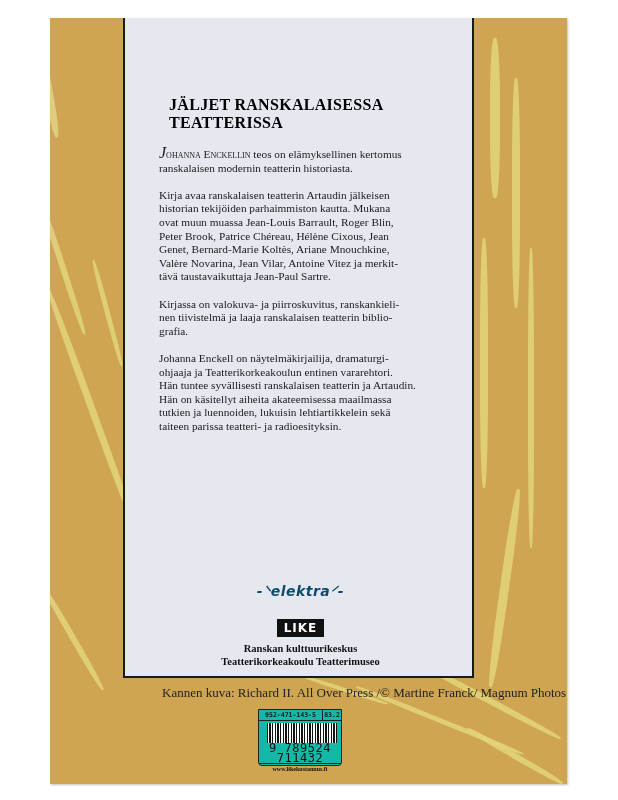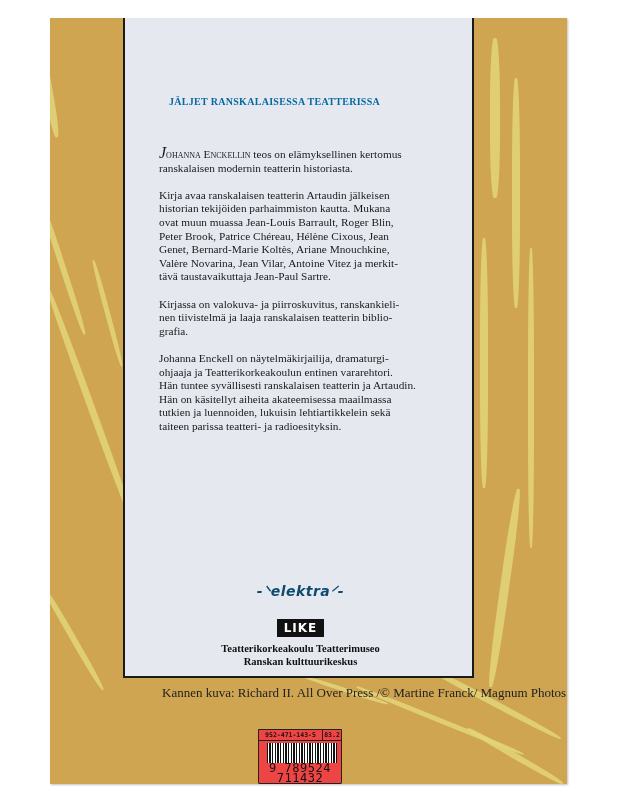--- a/index.html
+++ b/index.html
@@ -28,21 +28,21 @@
   .title {
     position: absolute; left: 22px; top: 50px;
     font-family: "Liberation Serif", serif;
     font-size: 16px; letter-spacing: 1.5px; color: #111;
     font-variant: small-caps;
   }
   .title .big { font-size: 26px; font-style: italic; font-family: "DejaVu Serif", serif; letter-spacing: 0; }
   .subtitle {
     position: absolute; left: 44px; top: 78px;
     font-family: "Liberation Serif", serif;
-    font-size: 10px; font-weight: bold; letter-spacing: 0.3px; color: #0369a1;
+    font-size: 16px; font-weight: bold; letter-spacing: 0.3px; color: #000000;
   }
   .body-text {
     position: absolute; left: 34px; top: 128px; width: 315px;
     font-family: "Liberation Serif", serif;
     font-size: 11.3px; line-height: 13.6px; color: #1a1a1a;
   }
   .body-text p { margin: 0 0 13.6px 0; white-space: pre-line; }
   .body-text .smallcaps { font-variant: small-caps; }
   .body-text .dropcap { font-style: italic; font-size: 16px; }
   .logos {
@@ -63,22 +63,22 @@
     font-family: "Liberation Serif", serif; font-weight: bold; font-size: 10.5px;
     line-height: 13px; color: #111;
   }
   .credit {
     position: absolute; left: 112px; top: 667px;
     font-family: "Liberation Serif", serif; font-size: 13px; color: #222;
     white-space: nowrap;
   }
   .barcode-box {
     position: absolute; left: 208px; top: 691px; width: 82px; height: 55px;
-    background: #ef4444; border: 1px solid #222; border-radius: 0 0 4px 4px;
-    font-family: "DejaVu Sans Mono", monospace; color: #111; margin-top: 20px;
+    background: #14b8a6; border: 1px solid #222; border-radius: 0 0 4px 4px;
+    font-family: "DejaVu Sans Mono", monospace; color: #111;
   }
   .bc-top { display: flex; border-bottom: 1px solid #222; font-size: 6.5px; font-weight: bold; height: 10px; line-height: 10px; }
   .bc-isbn { flex: 1; text-align: center; border-right: 1px solid #222; }
   .bc-cls { width: 18px; text-align: center; }
   .bc-bars {
     height: 20px; margin: 2px 4px 0 8px;
     background: repeating-linear-gradient(90deg,#111 0 1px,#fff 1px 2px,#111 2px 4px,#fff 4px 5px,#111 5px 6px,#fff 6px 8px);
   }
   .bc-num { font-size: 12px; text-align: center; letter-spacing: 0.5px; line-height: 10px; }
   .bc-url { font-size: 6px; text-align: center; border-top: 1px solid #222; line-height: 10px; font-family: "Liberation Serif", serif; font-weight: bold; }
@@ -126,22 +126,22 @@
 tutkien ja luennoiden, lukuisin lehtiartikkelein sekä
 taiteen parissa teatteri- ja radioesityksin.</p>
     </div>
 
     <div class="logos">
       <div class="elektra">
         <span class="dash">-⸌</span><span>elektra</span><span class="dash">⸍-</span>
       </div>
       <div class="like">LIKE</div>
       <div class="partners">
+        <div>Ranskan kulttuurikeskus</div>
         <div>Teatterikorkeakoulu Teatterimuseo</div>
-        <div>Ranskan kulttuurikeskus</div>
       </div>
     </div>
   </div>
 
   <div class="credit">Kannen kuva: Richard II. All Over Press /© Martine Franck/ Magnum Photos</div>
 
   <div class="barcode-box">
     <div class="bc-top">
       <div class="bc-isbn">952-471-143-5</div>
       <div class="bc-cls">83.2</div>

